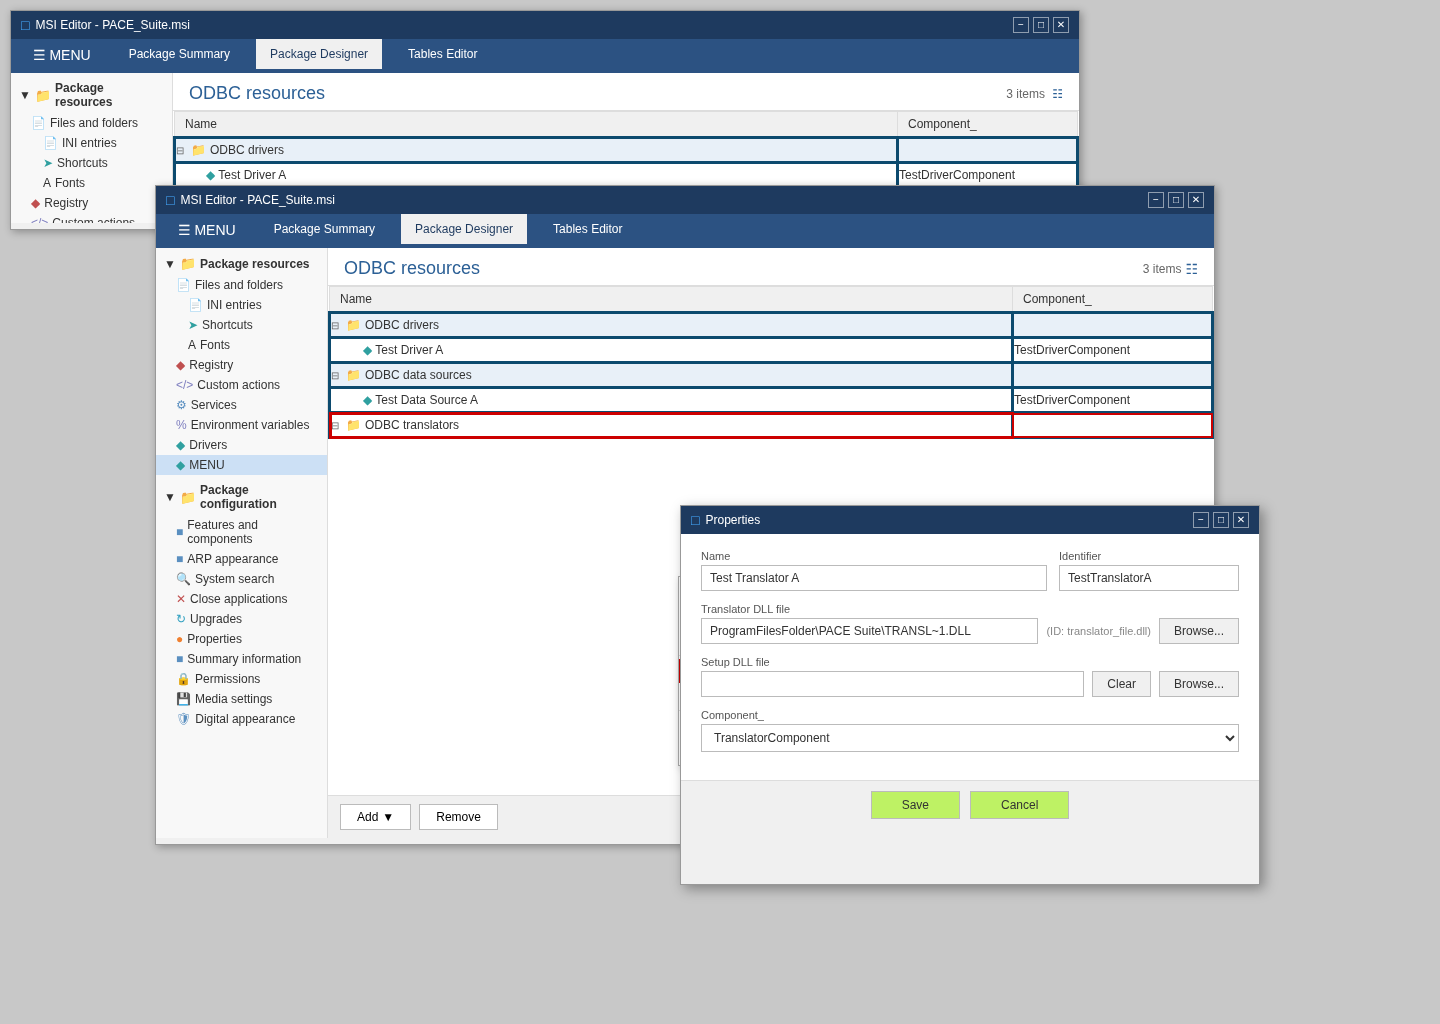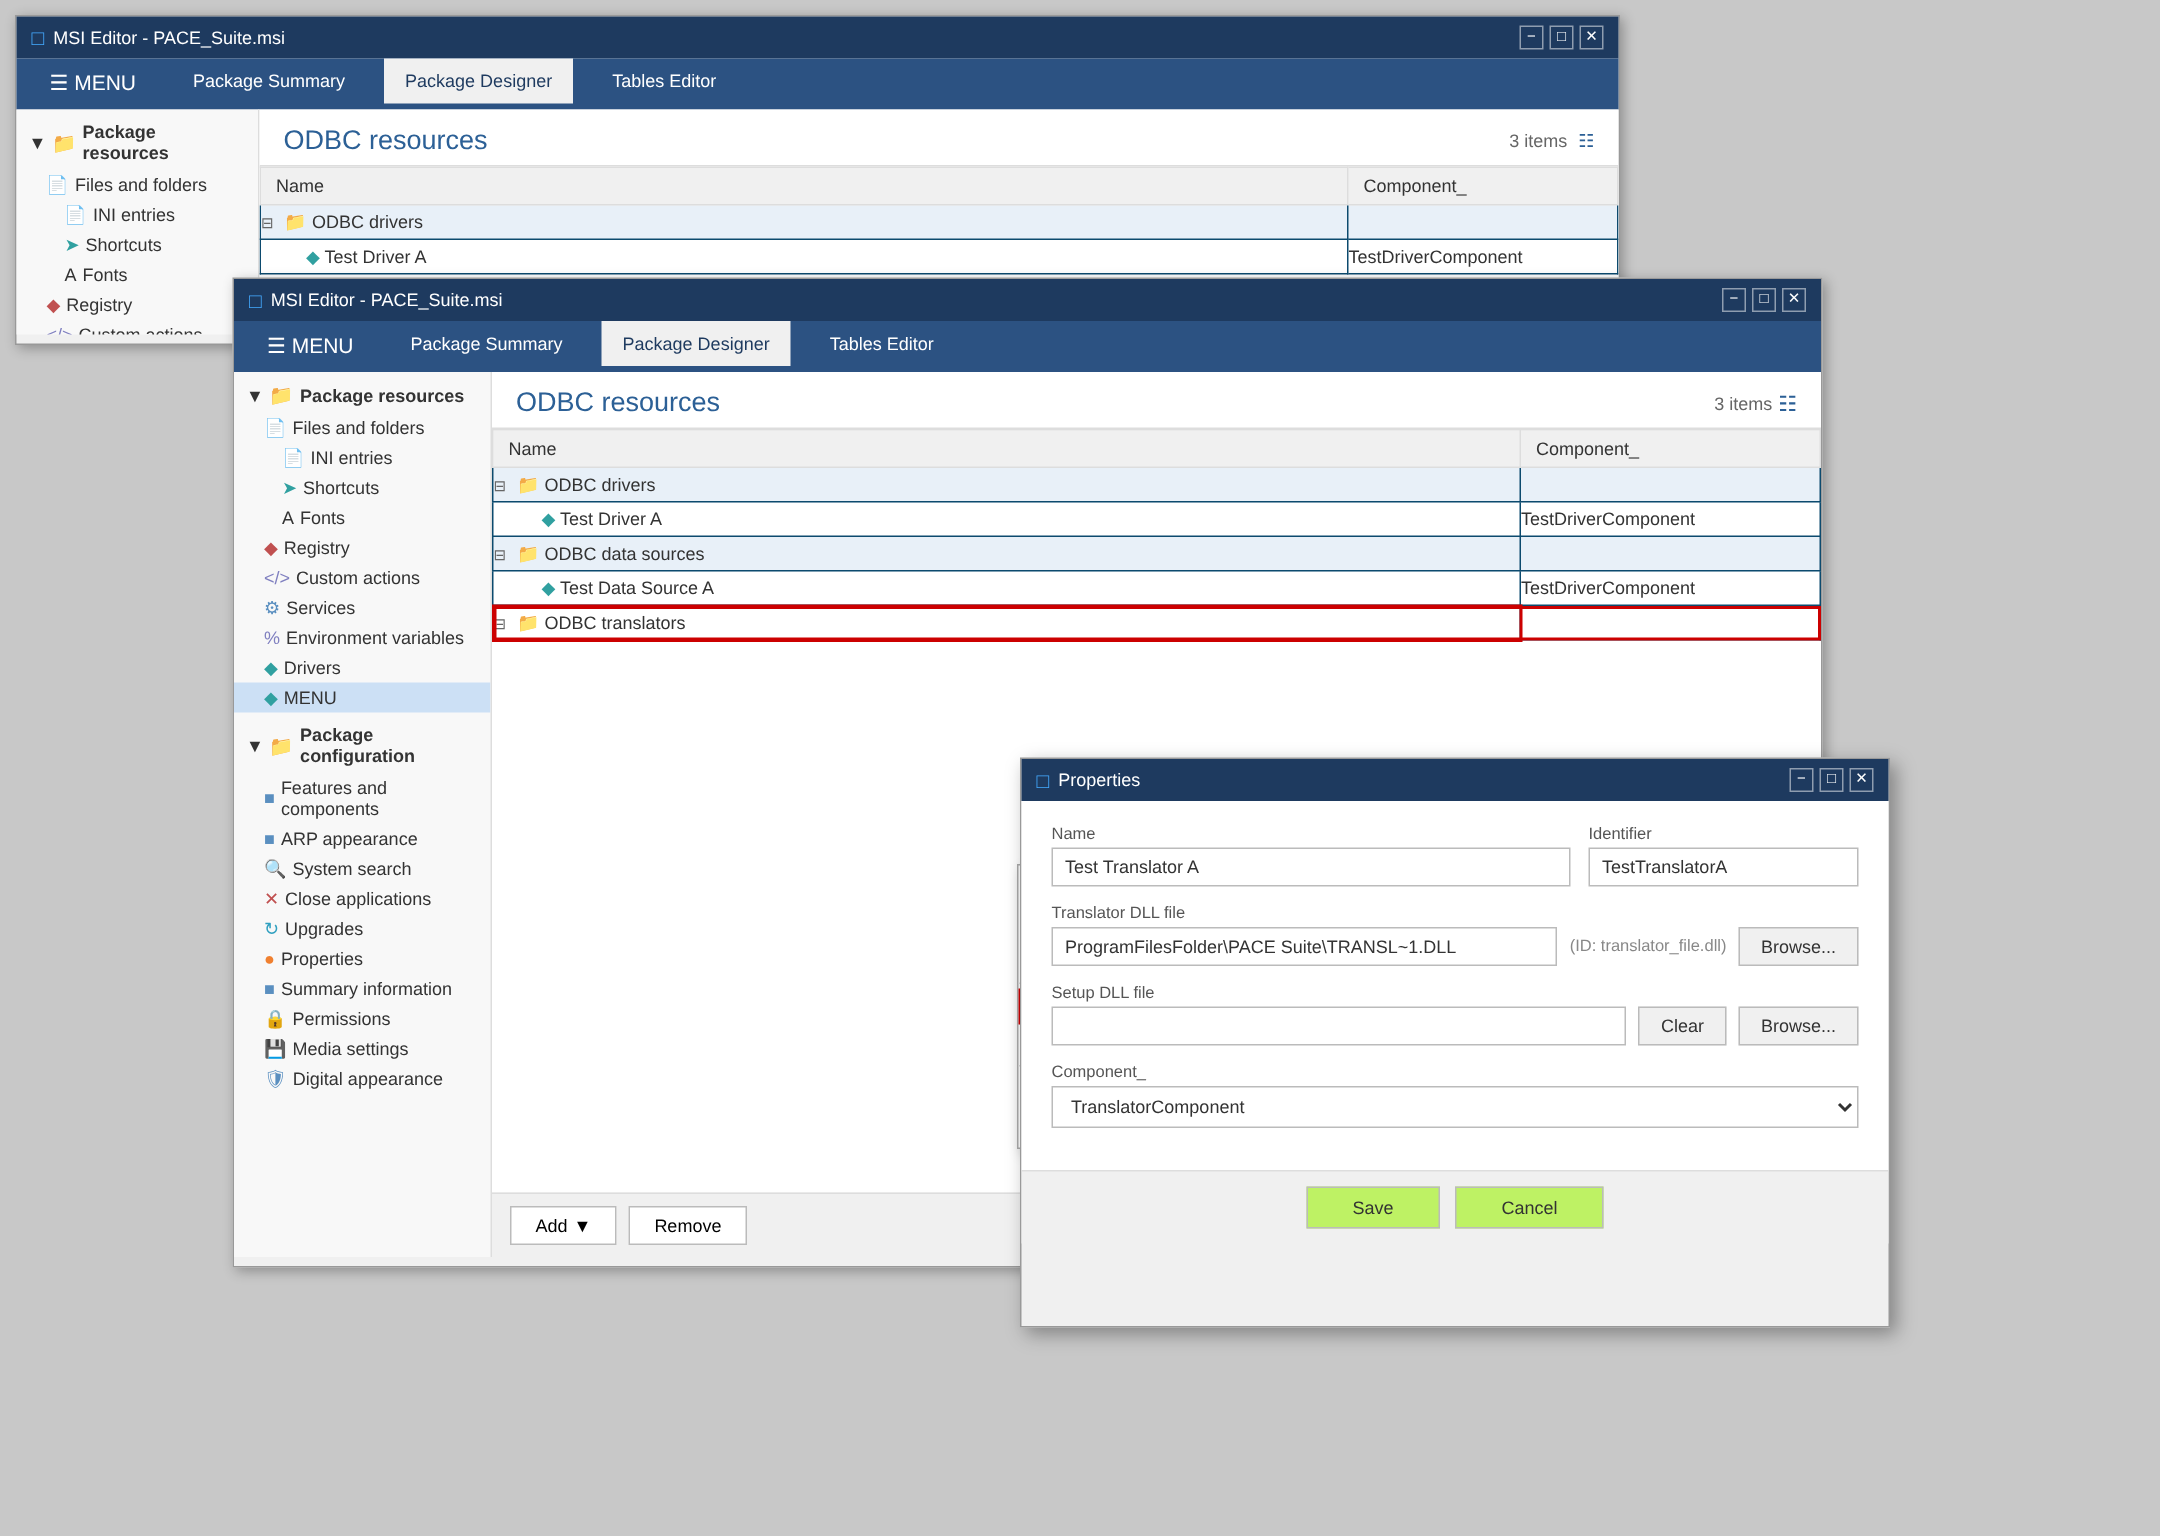--- a/index.html
+++ b/index.html
@@ -85,21 +85,21 @@
     }
     .data-table th {
       background: #f0f0f0;
       border: 1px solid #ddd;
       padding: 5px 10px;
       text-align: left;
       font-weight: 500;
       color: #333;
     }
     .data-table td {
-      border: 1px solid #0c4a6e;
+      border: 3px solid #0c4a6e;
       padding: 4px 0;
       color: #333;
     }
     .row-highlighted td { background: #e8f0f8 !important; }
     .tree-expand { color: #666; font-size: 10px; margin-right: 4px; }
 
     
     .context-menu {
       position: absolute;
       background: white;

